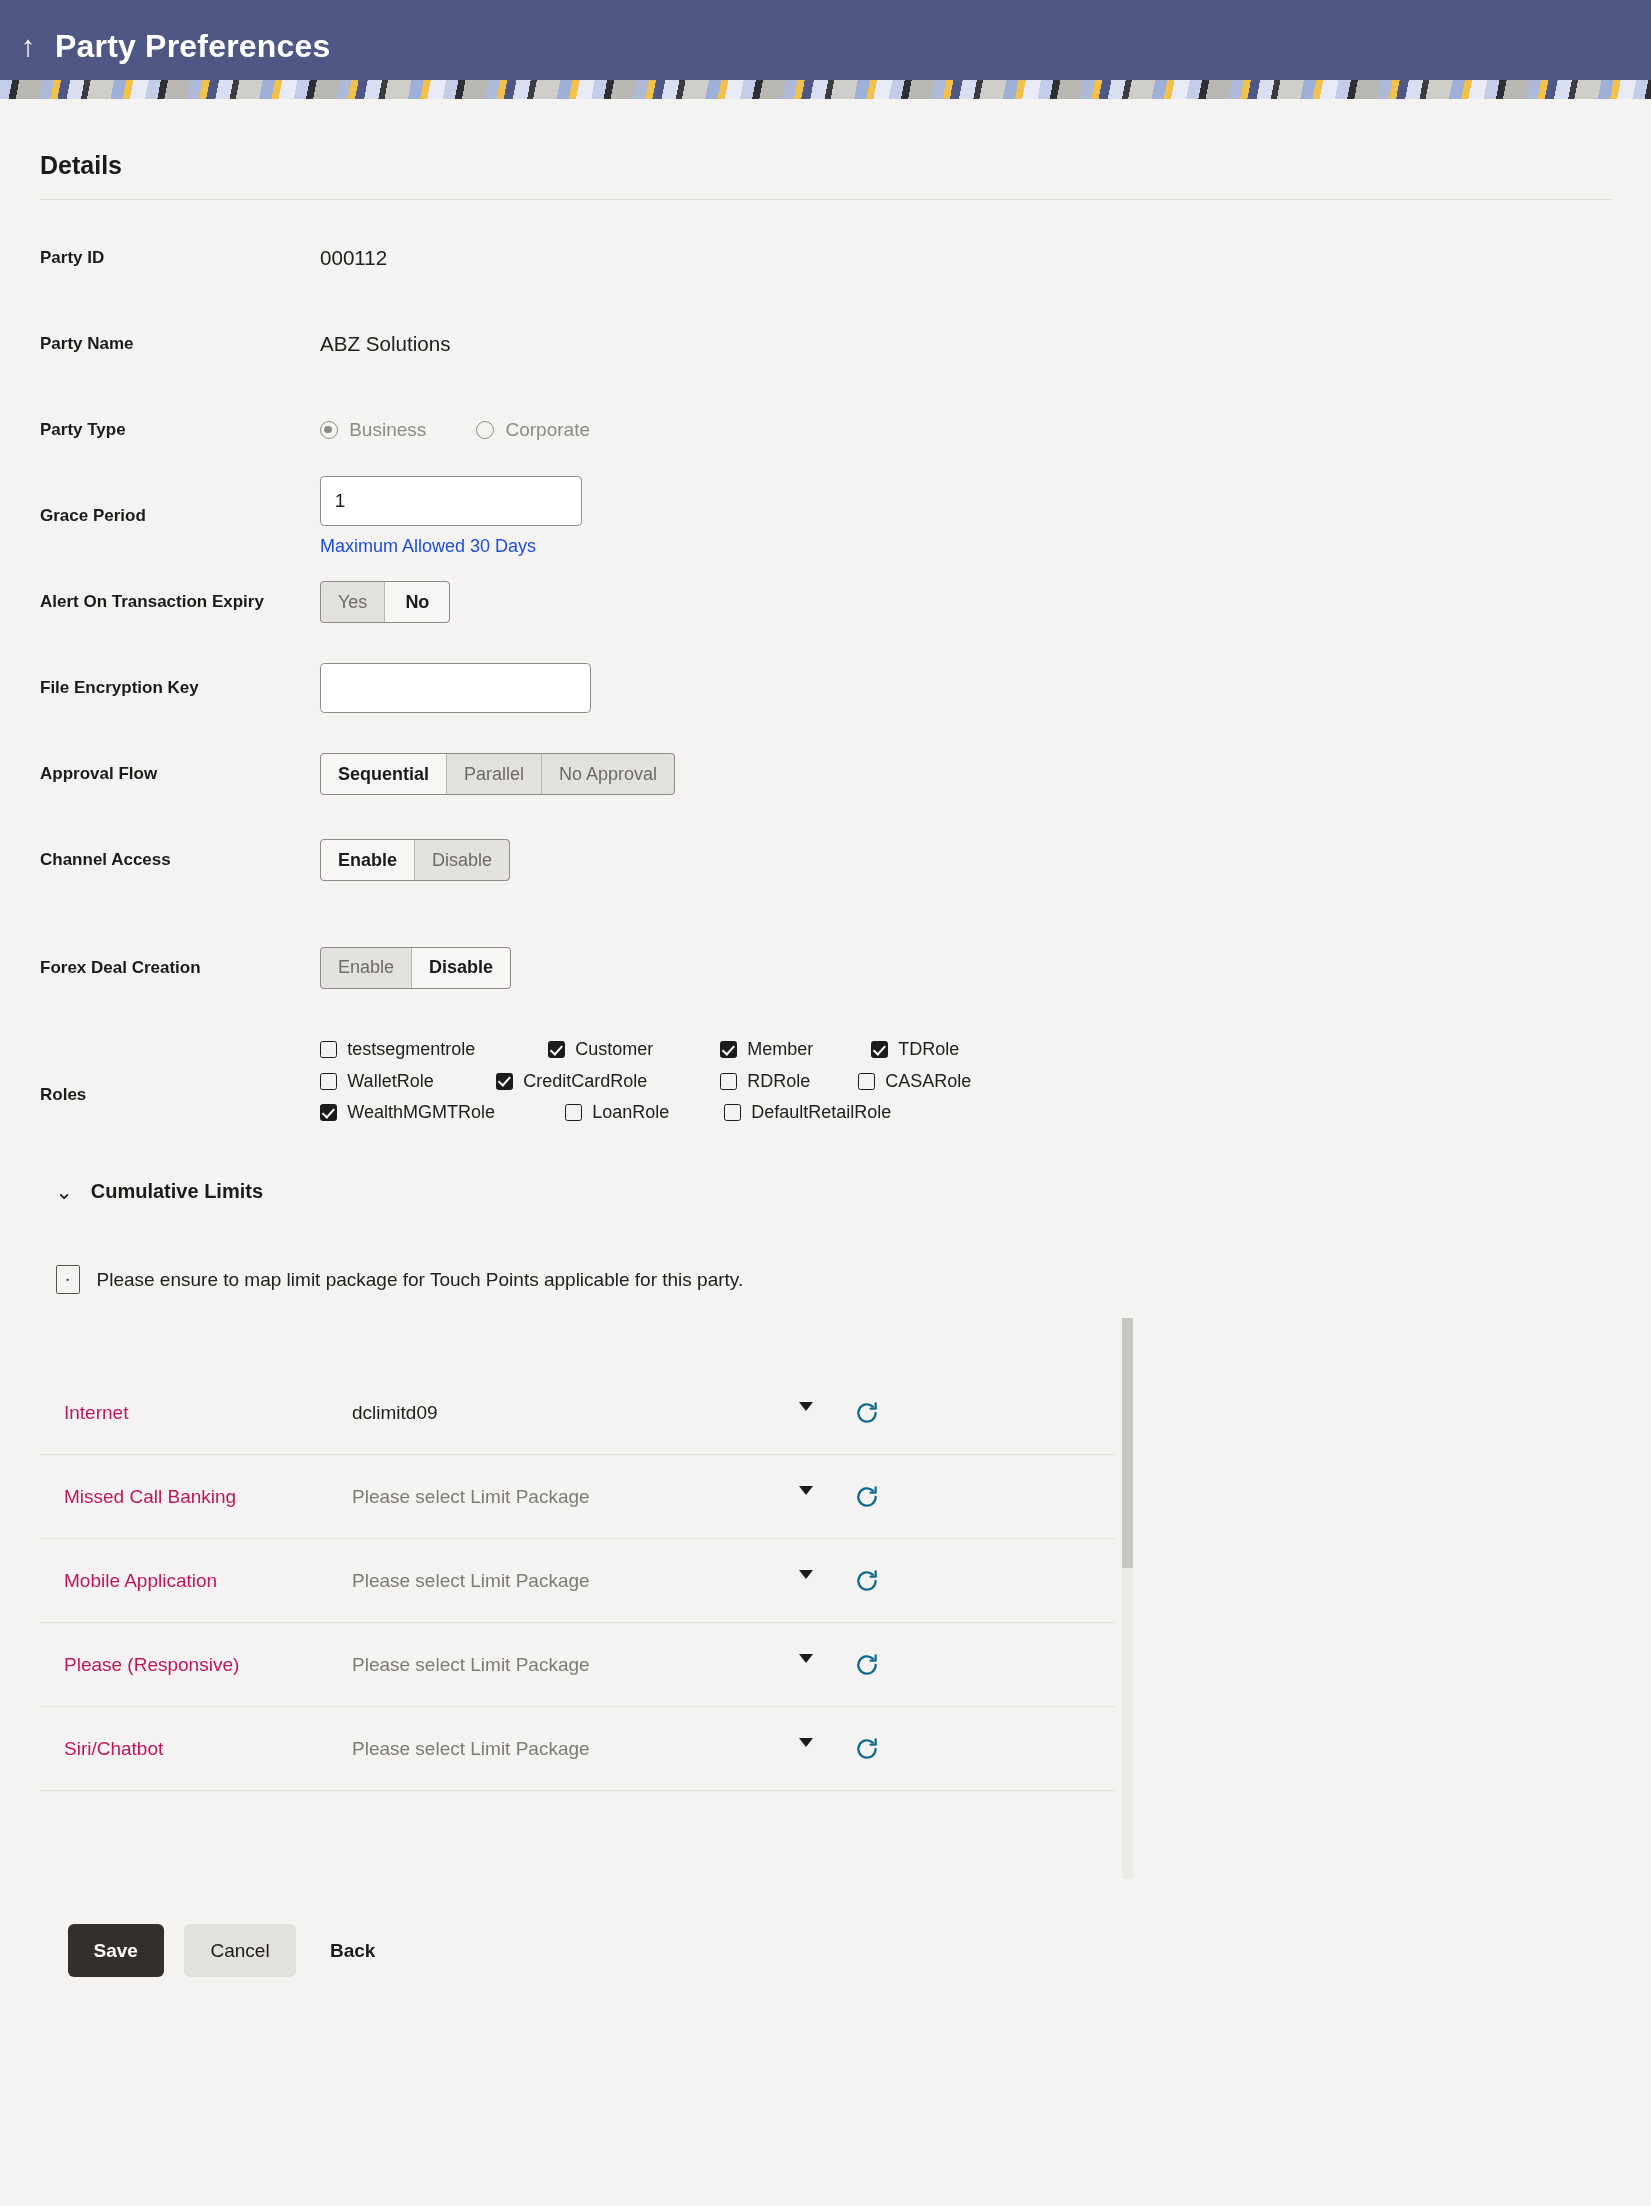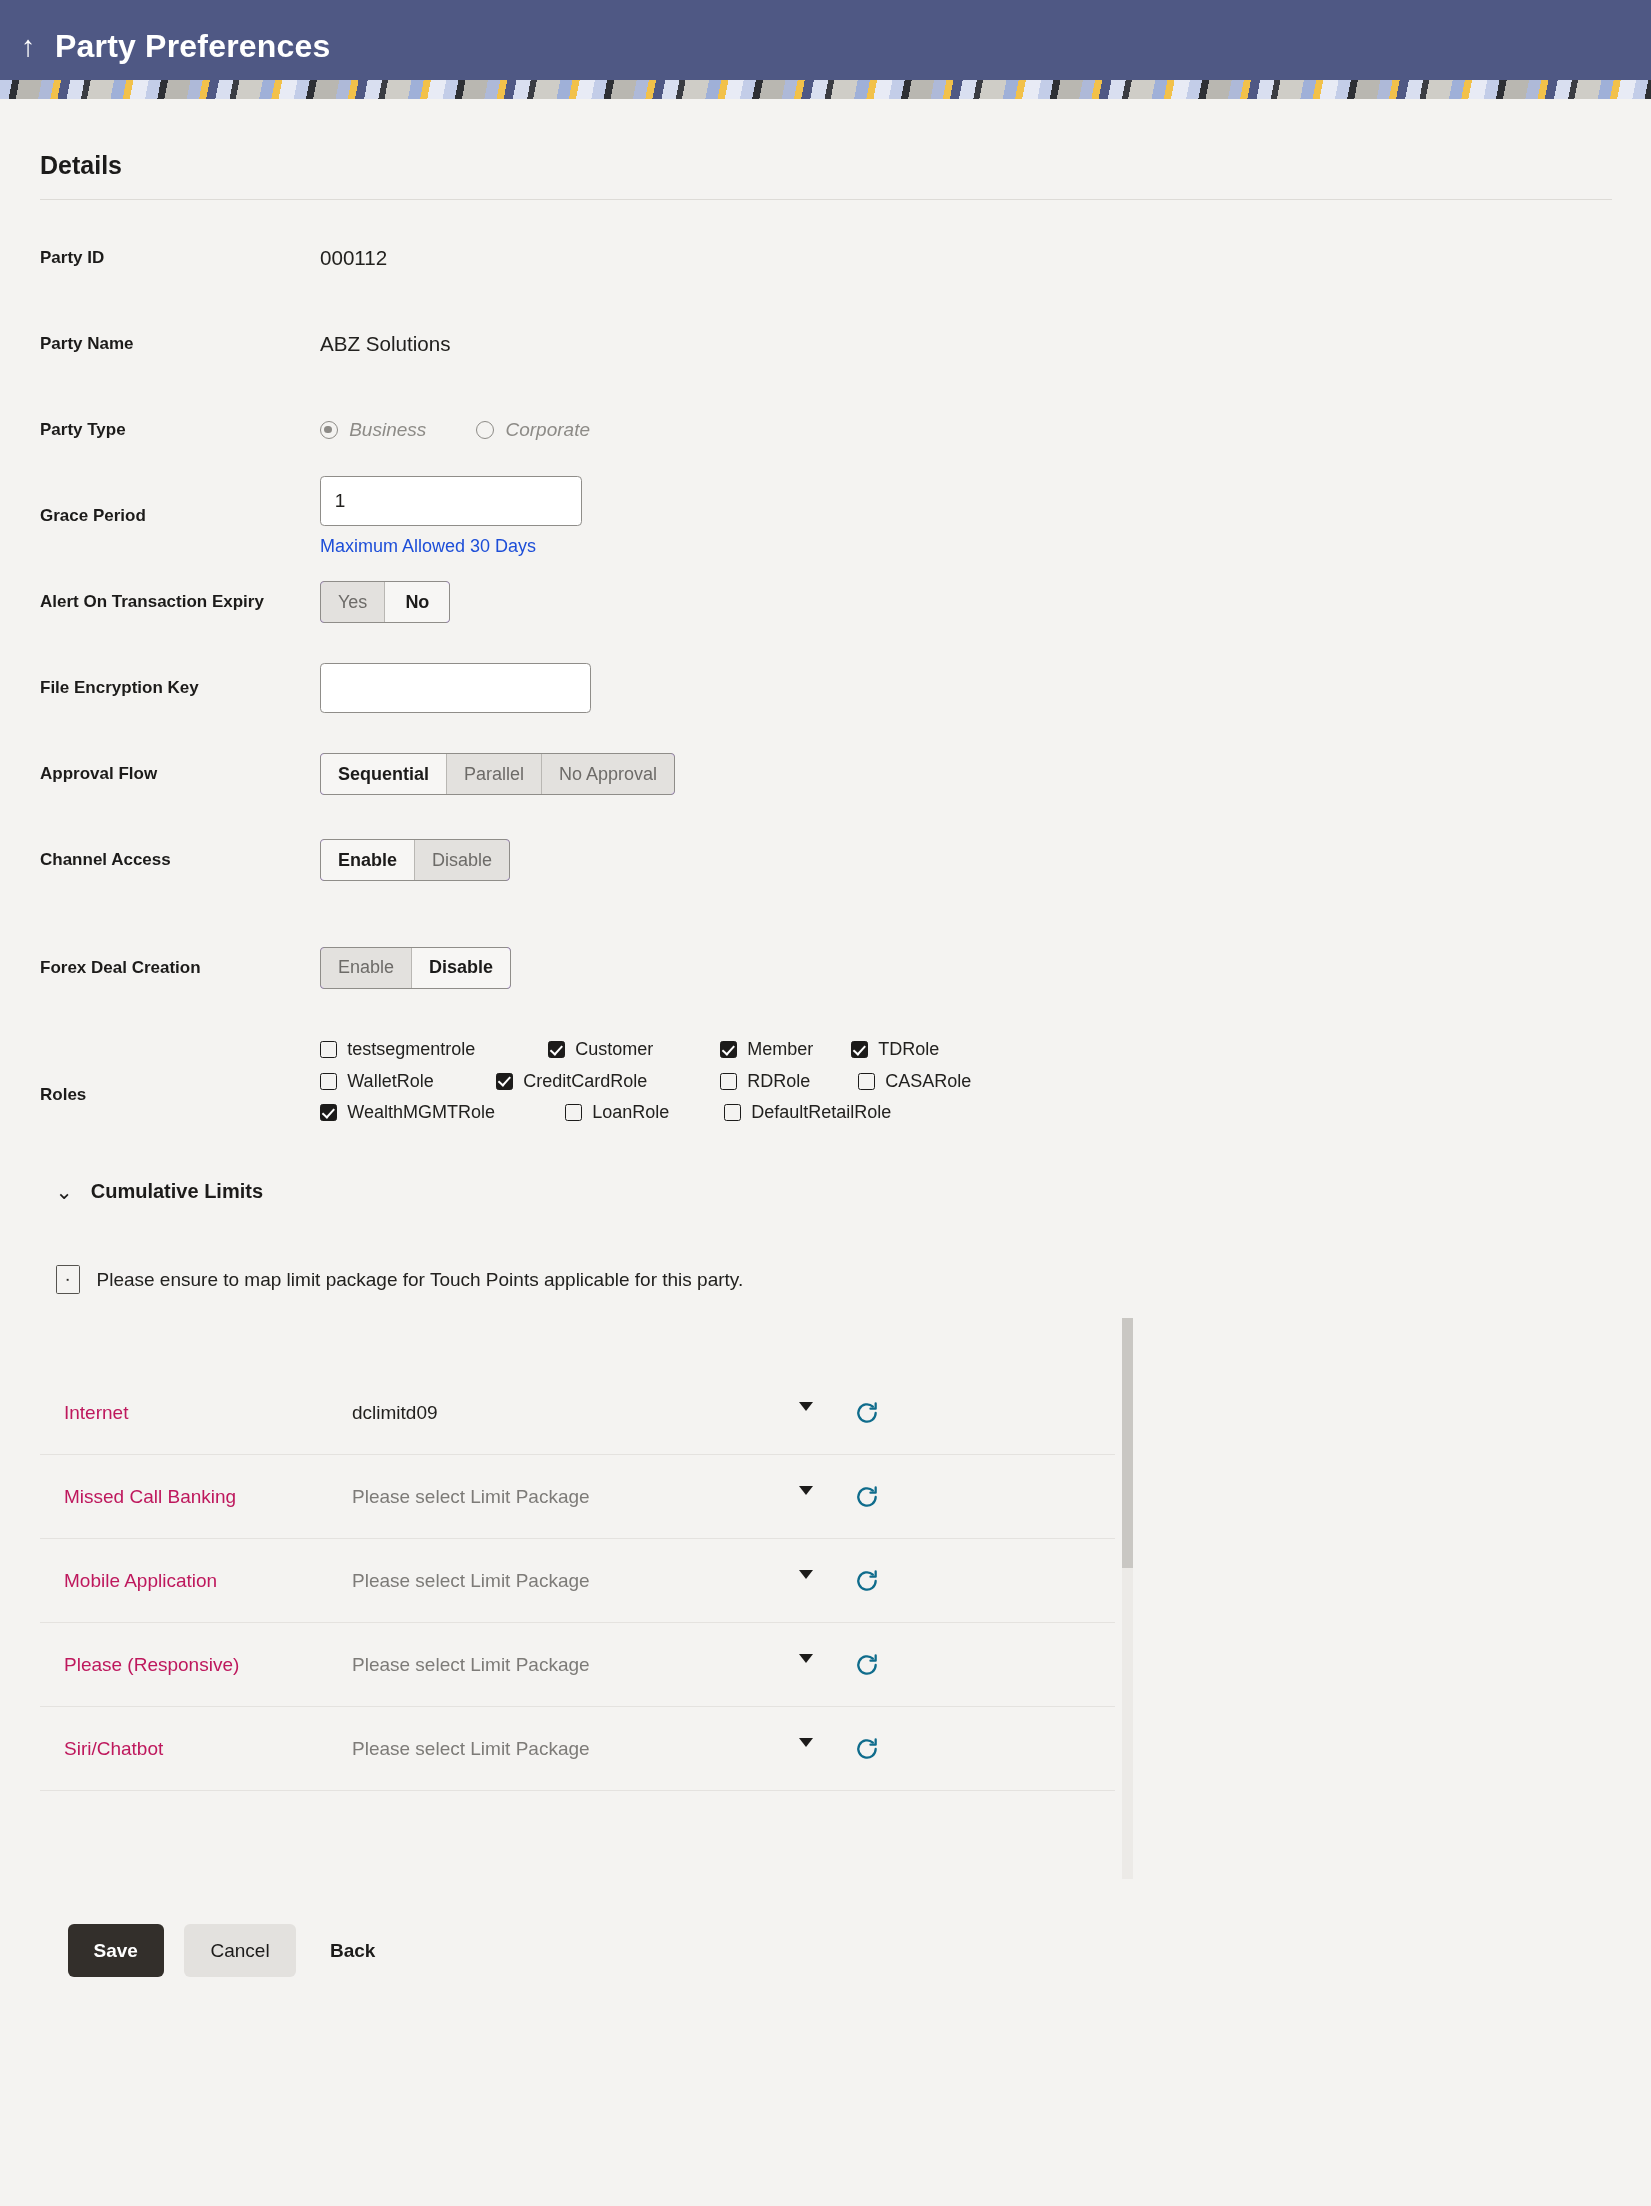--- a/index.html
+++ b/index.html
@@ -95,21 +95,21 @@
     color: #1c1b1a;
   }
   .form-control { flex: 1; }
 
   .static-value {
     font-size: 20.6px;
     color: #22211f;
   }
 
   
-  .radio-group { display: flex; align-items: flex-start; gap: 50px; font-style: italic; }
+  .radio-group { display: flex; align-items: flex-start; gap: 50px; }
   .radio-item { display: flex; align-items: center; gap: 11.2px; }
   .radio-mark {
     width: 18px; height: 18px;
     border-radius: 50%;
     border: 1.7px solid #8d8b87;
     display: inline-block;
     position: relative;
     background: #f4f3f1;
   }
   .radio-mark.checked::after {
@@ -453,21 +453,21 @@
 
           <div class="roles-line">
             <div class="role-item" style="width:228px">
               <span class="checkbox-mark"></span>
               <span class="role-label">testsegmentrole</span>
             </div>
             <div class="role-item" style="width:172px">
               <span class="checkbox-mark checked"></span>
               <span class="role-label">Customer</span>
             </div>
-            <div class="role-item" style="width:131px">
+            <div class="role-item" style="width:151px">
               <span class="checkbox-mark checked"></span>
               <span class="role-label">Member</span>
             </div>
             <div class="role-item">
               <span class="checkbox-mark checked"></span>
               <span class="role-label">TDRole</span>
             </div>
           </div>
 
           <div class="roles-line">

